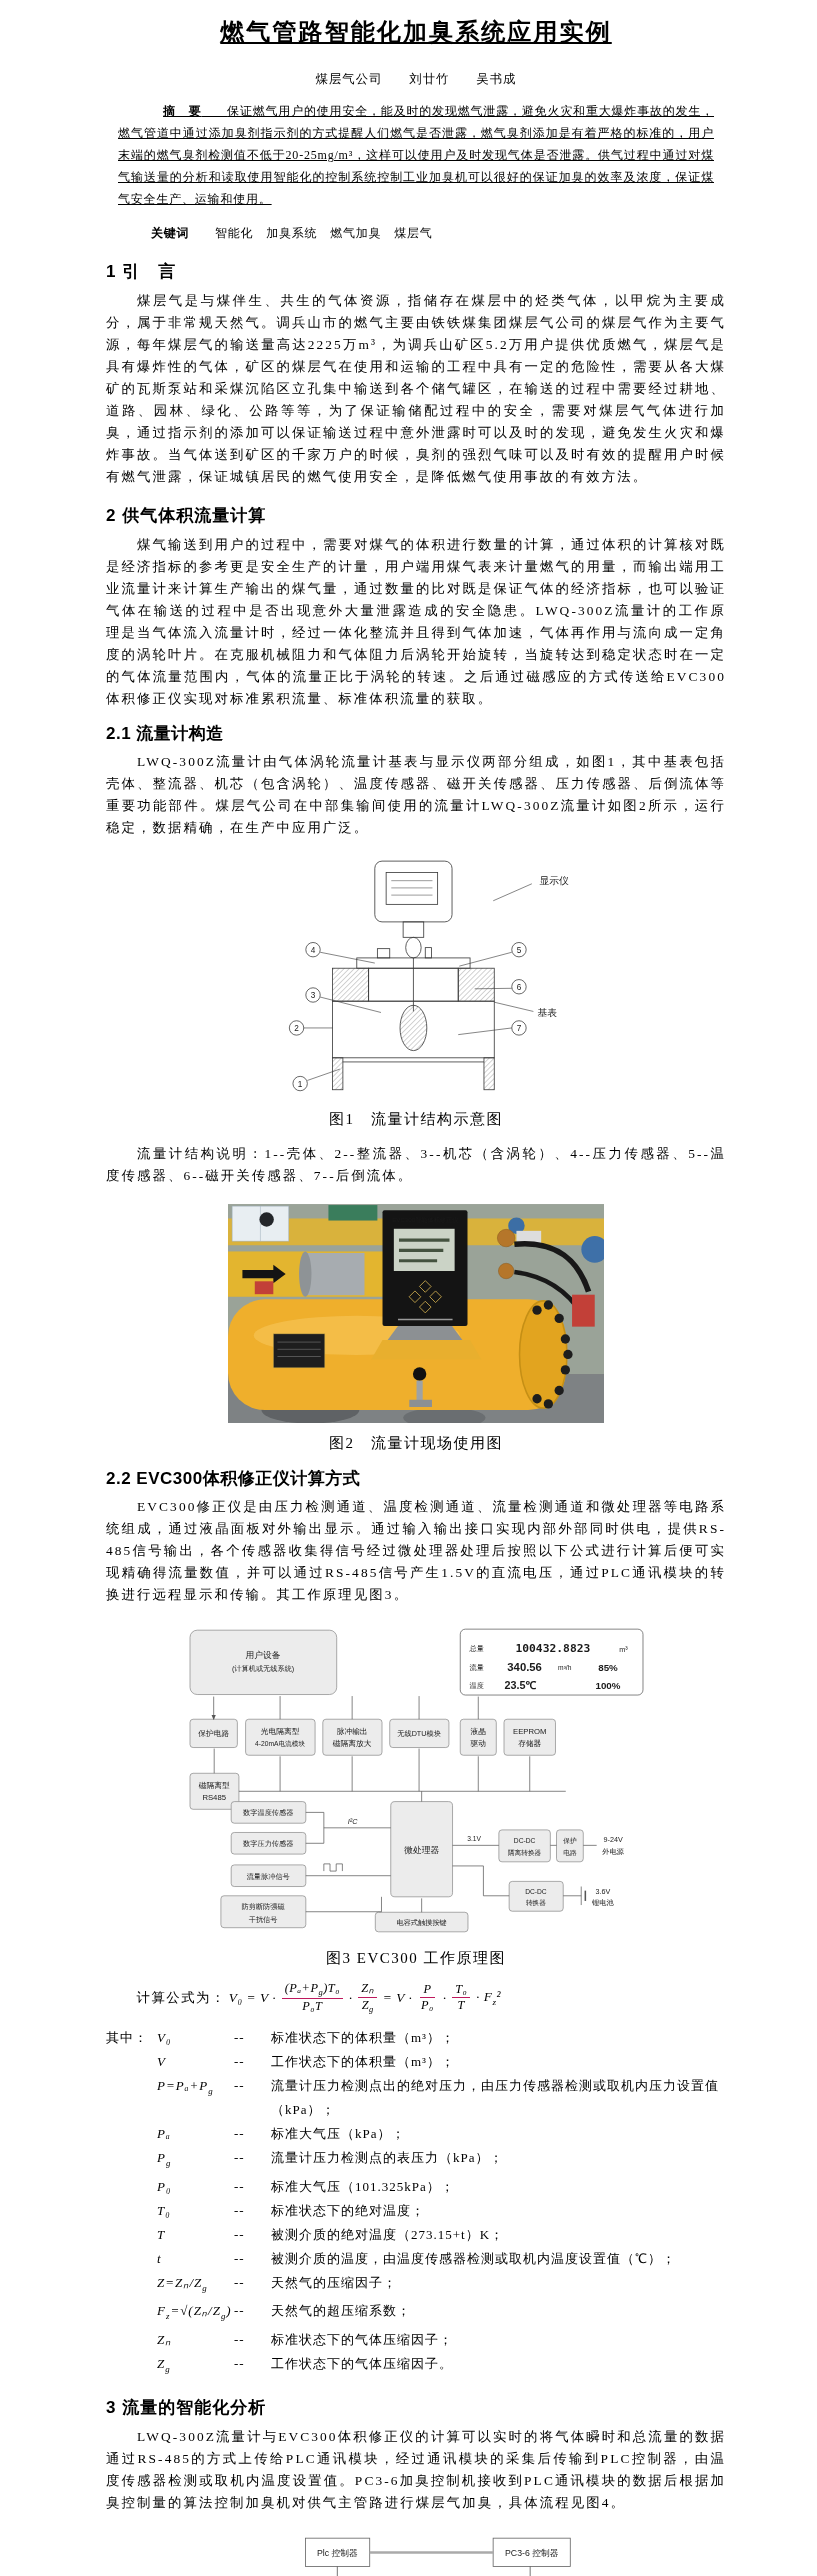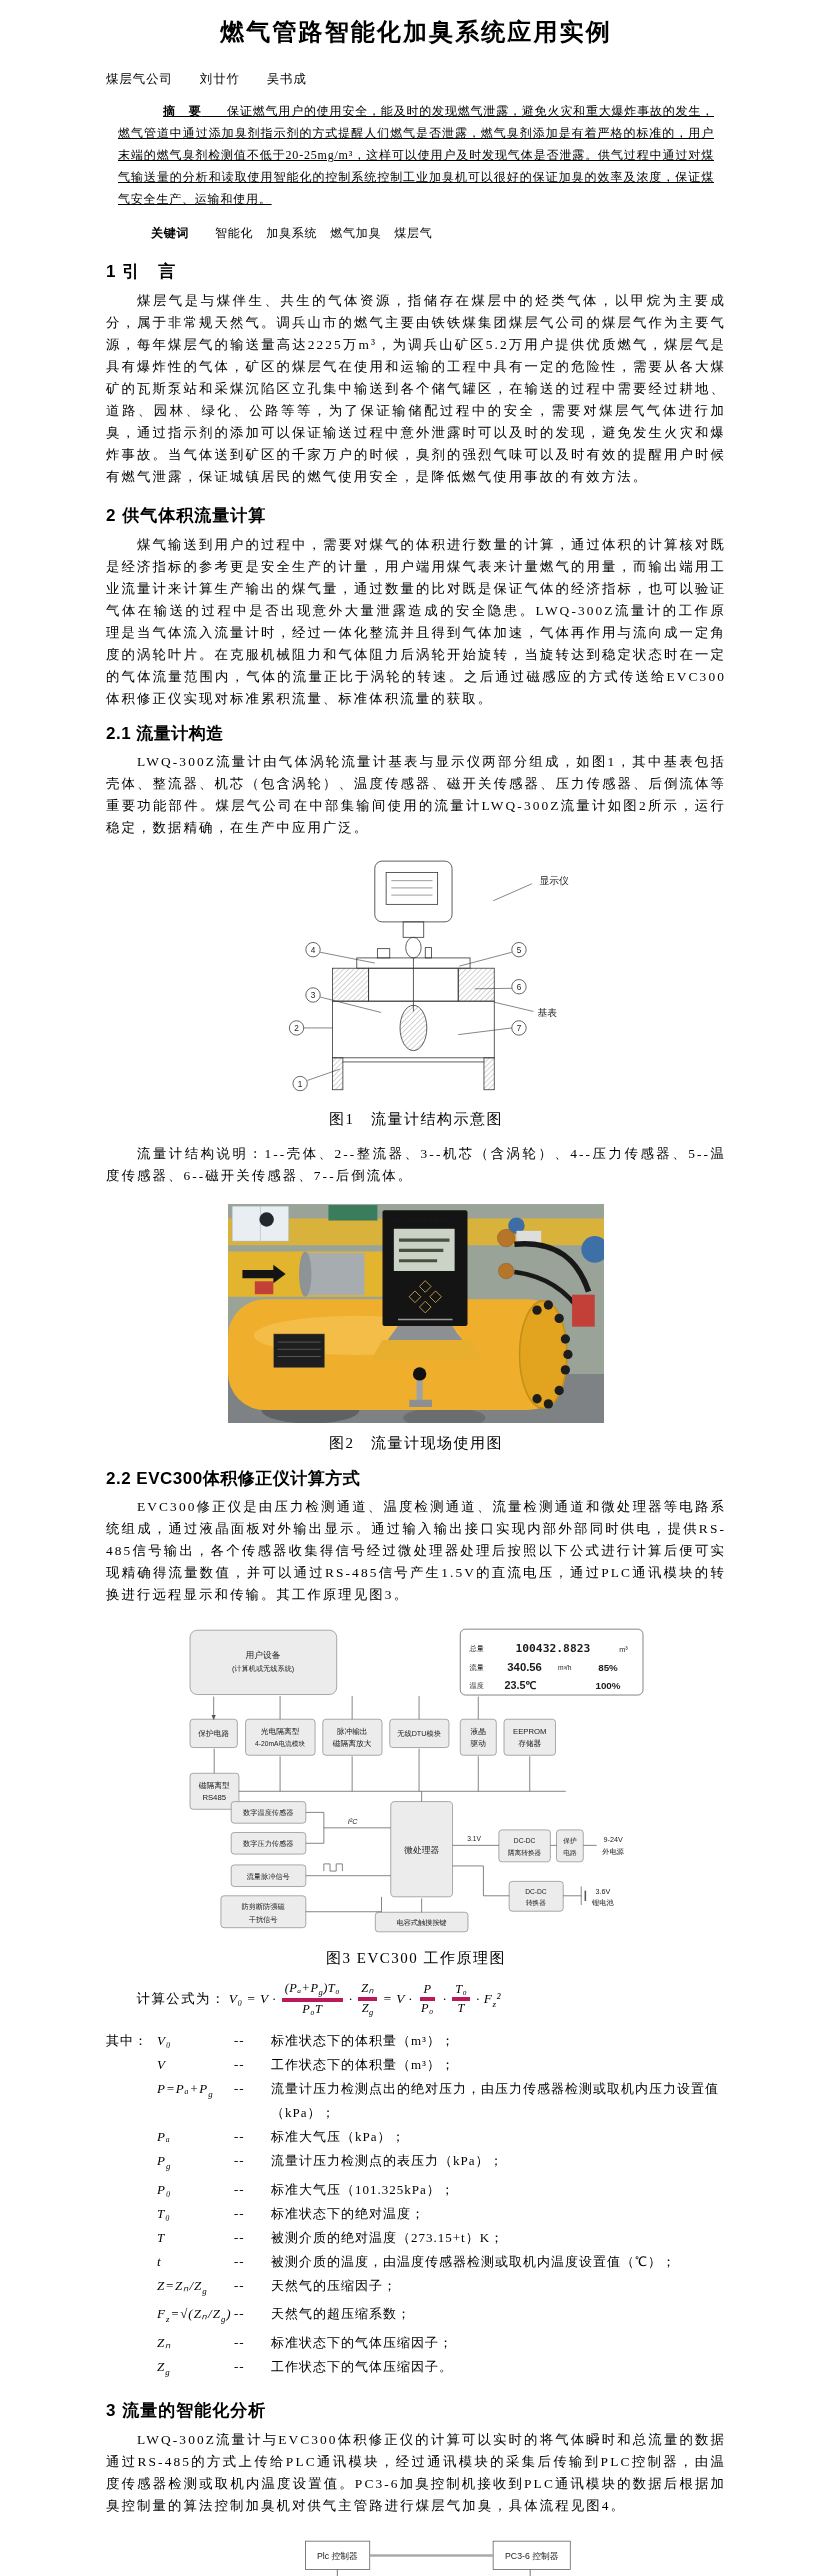--- a/index.html
+++ b/index.html
@@ -1,20 +1,20 @@
 <!DOCTYPE html>
 <html lang="zh" style="font-size:8.2px"><head>
 <meta charset="utf-8">
 <style>
   html,body{margin:0;padding:0;background:#fff;color:#000;}
   .page{width:818px;min-height:3382px;box-sizing:border-box;background:#fff;
         padding:13.4px 92px 20.6px 106px;font-family:"Liberation Serif",serif;}
   .title{font-family:"Liberation Sans",sans-serif;font-weight:bold;font-size:24px;
-         text-align:center;letter-spacing:2.1px;margin:3.1px 0 0 0;}
-  .authors{font-size:12.4px;margin:23px 0 0 0;letter-spacing:1px;}
+         text-align:center;letter-spacing:2.1px;margin:3.1px 0 0 0;text-decoration:underline;}
+  .authors{text-align:center;font-size:12.4px;margin:23px 0 0 0;letter-spacing:1px;}
   .abstract{margin-top:25px;font-size:12px;line-height:22px;text-align:justify;letter-spacing:0.8px;}
   .abstract .lbl{font-family:"Liberation Sans",sans-serif;font-weight:bold;}
   .abstract-p{text-indent:45px;margin:12px;text-decoration:underline;}
   .keywords-p{text-indent:45px;margin:0;font-size:12px;line-height:22px;letter-spacing:0.8px;}
   .keywords-p .lbl{font-family:"Liberation Sans",sans-serif;font-weight:bold;}
   h2.sec{font-family:"Liberation Sans",sans-serif;font-weight:bold;font-size:17px;
          margin:15.5px 0 7.2px 0;letter-spacing:1px;}
   h3.subsec{font-family:"Liberation Sans",sans-serif;font-weight:bold;font-size:17px;
          margin:12.4px 0 6.2px 0;letter-spacing:0.5px;}
   p.body{font-size:13.4px;line-height:22px;text-align:justify;text-indent:31px;
@@ -22,21 +22,21 @@
   figure{margin:17.5px 0 13.4px 0;text-align:center;}
   figcaption{font-size:15px;margin-top:9.3px;letter-spacing:1.5px;}
   .fig-note{margin-top:3.1px;}
   
   .formula-row{display:flex;align-items:center;font-size:13.4px;margin:11.3px 0;letter-spacing:0.5px;font-family:Liberation Serif, serif;}
   .formula-row .math{font-style:italic;margin:0 1.5px;}
   .formula-row .cn{font-style:normal;letter-spacing:1.5px;}
   .f-indent{padding-left:29px;}
   .frac{display:inline-flex;flex-direction:column;align-items:center;margin:0 4.1px;
         font-style:italic;font-size:12.4px;line-height:1.25;}
-  .frac .num{padding:0 3.1px;border-bottom:4px solid #be185d;}
+  .frac .num{padding:0 3.1px;border-bottom:1px solid #be185d;}
   .frac .den{padding:0 3.1px;}
   sub{font-size:0.68em;}
   
   .def{display:flex;font-size:13px;line-height:24px;letter-spacing:1px;align-items:baseline;}
   .def .intro{width:44px;flex:none;}
   .def .sym{min-width:77px;flex:none;font-style:italic;margin-left:7px;}
   .def .dash{width:37px;flex:none;font-style:normal;}
   .def .desc{flex:1;text-align:left;}
   .seg{font-family:"DejaVu Sans Mono",monospace;font-weight:bold;}
   svg text{font-family:"Liberation Sans",sans-serif;fill:#1a1a1a;}

